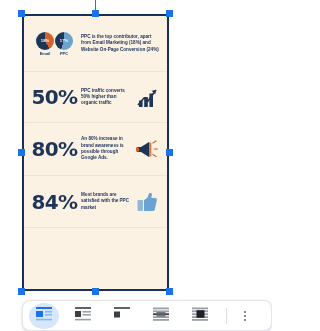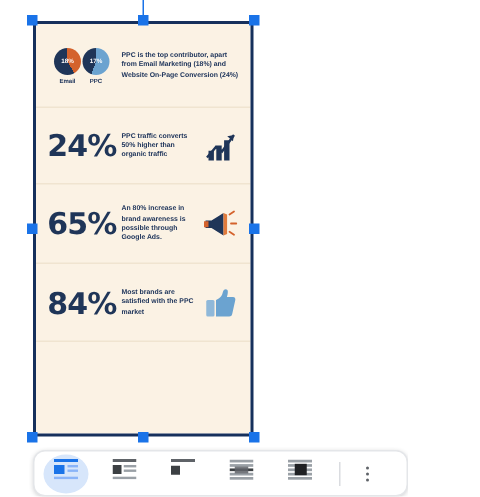--- a/index.html
+++ b/index.html
@@ -225,35 +225,35 @@
             <div class="pie" style="background: conic-gradient(#6ba3d0 0deg 200deg, #1f3558 200deg 360deg);">
               <div class="pie-label-in">17%</div>
             </div>
             <div class="pie-caption">PPC</div>
           </div>
         </div>
         <div class="info-text">PPC is the top contributor, apart from Email Marketing (18%) and Website On-Page Conversion (24%)</div>
       </div>
 
       <div class="info-row" id="row-1">
-        <div class="pct">24%</div>
+        <div class="pct">50%</div>
         <div class="info-text">PPC traffic converts 50% higher than organic traffic</div>
         <div class="icon-art">
           <svg width="24" height="22" viewBox="0 0 24 22">
             <path d="M3 19 L9 12 L13 15 L21 4" stroke="#1f3558" stroke-width="1.6" fill="none"></path>
             <path d="M21 4 L16.5 4.8 L20.3 8.2 Z" fill="#1f3558"></path>
             <rect x="4" y="14.5" width="3.6" height="6.5" fill="#1f3558"></rect>
             <rect x="9.2" y="11" width="3.6" height="10" fill="#1f3558"></rect>
             <rect x="14.4" y="7.5" width="3.6" height="13.5" fill="#1f3558"></rect>
           </svg>
         </div>
       </div>
 
       <div class="info-row" id="row-2">
-        <div class="pct">65%</div>
+        <div class="pct">80%</div>
         <div class="info-text">An 80% increase in brand awareness is possible through Google Ads.</div>
         <div class="icon-art">
           <svg width="24" height="20" viewBox="0 0 24 20">
             <path d="M2 8 L2 13 L6 13 L14 18 L14 3 L6 8 Z" fill="#1f3558"></path>
             <rect x="1" y="8.5" width="3" height="4" fill="#d4622c"></rect>
             <path d="M14 3 L14 18 L16.4 17 L16.4 4 Z" fill="#e07b3c"></path>
             <g stroke="#d4622c" stroke-width="1.2" stroke-linecap="round">
               <line x1="18" y1="4" x2="21" y2="2"></line>
               <line x1="19" y1="10" x2="22.5" y2="10"></line>
               <line x1="18" y1="15.5" x2="21" y2="17.5"></line>

